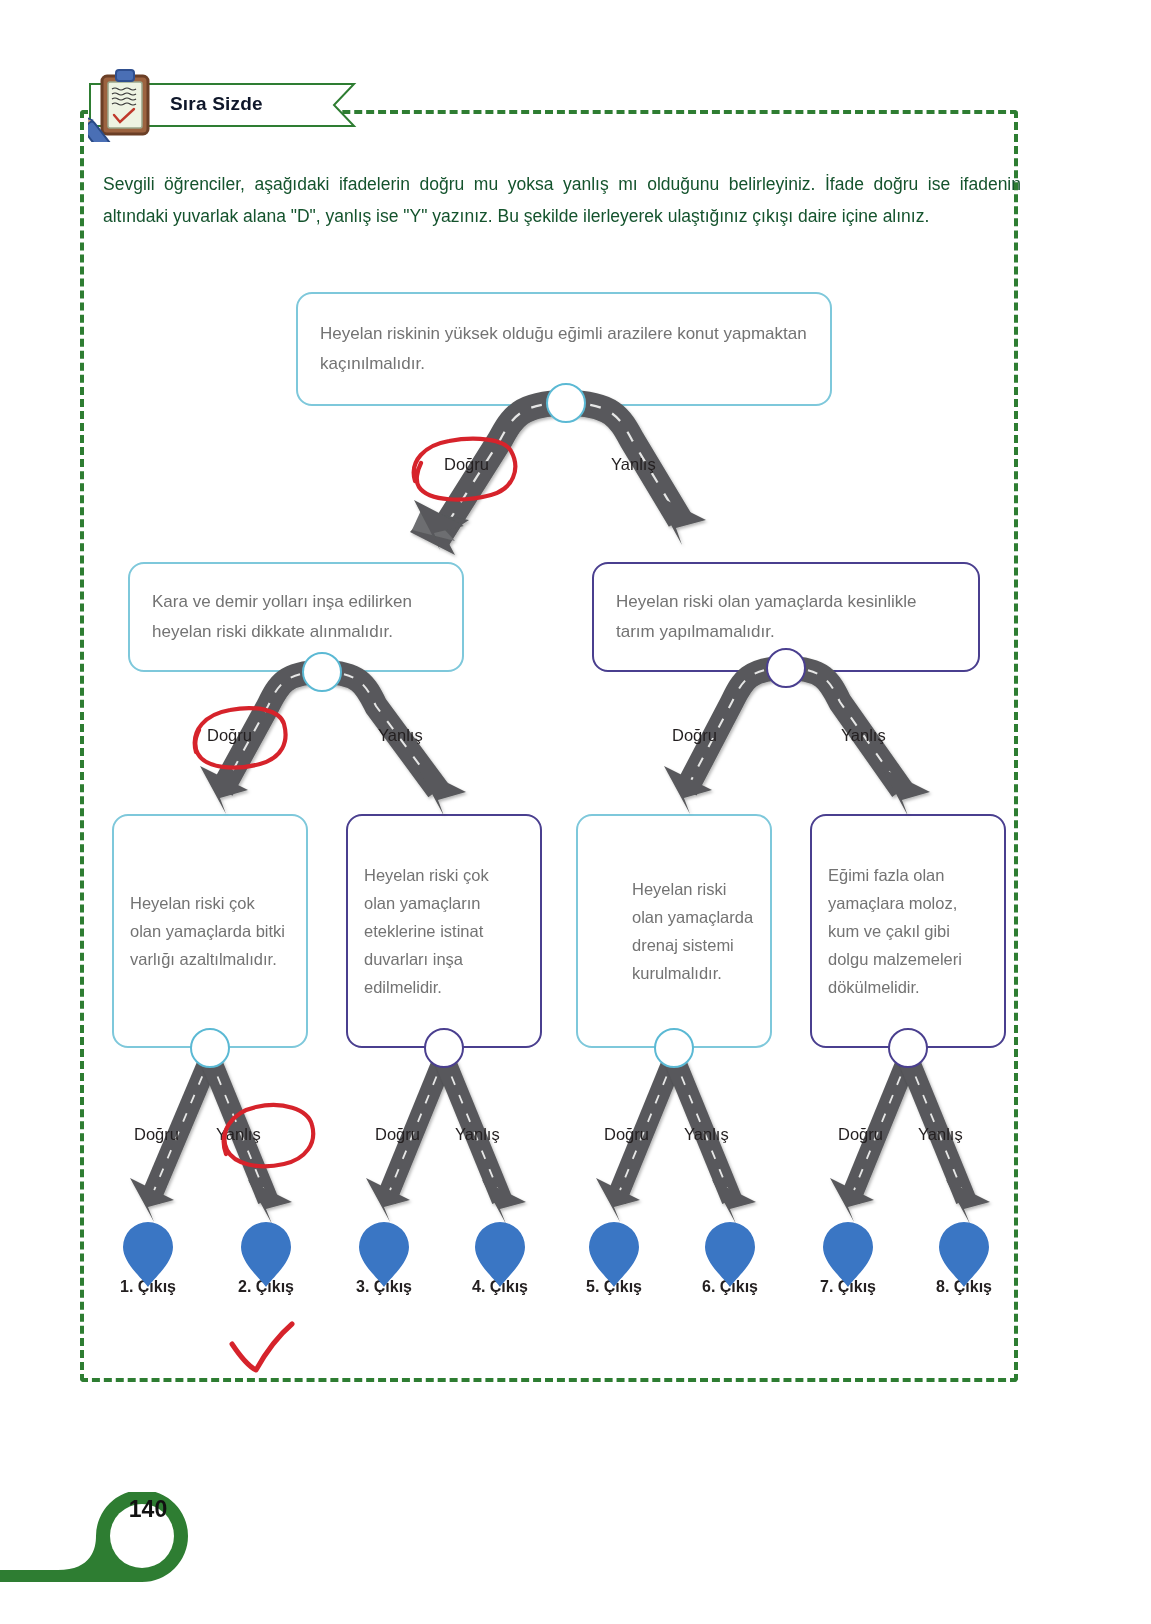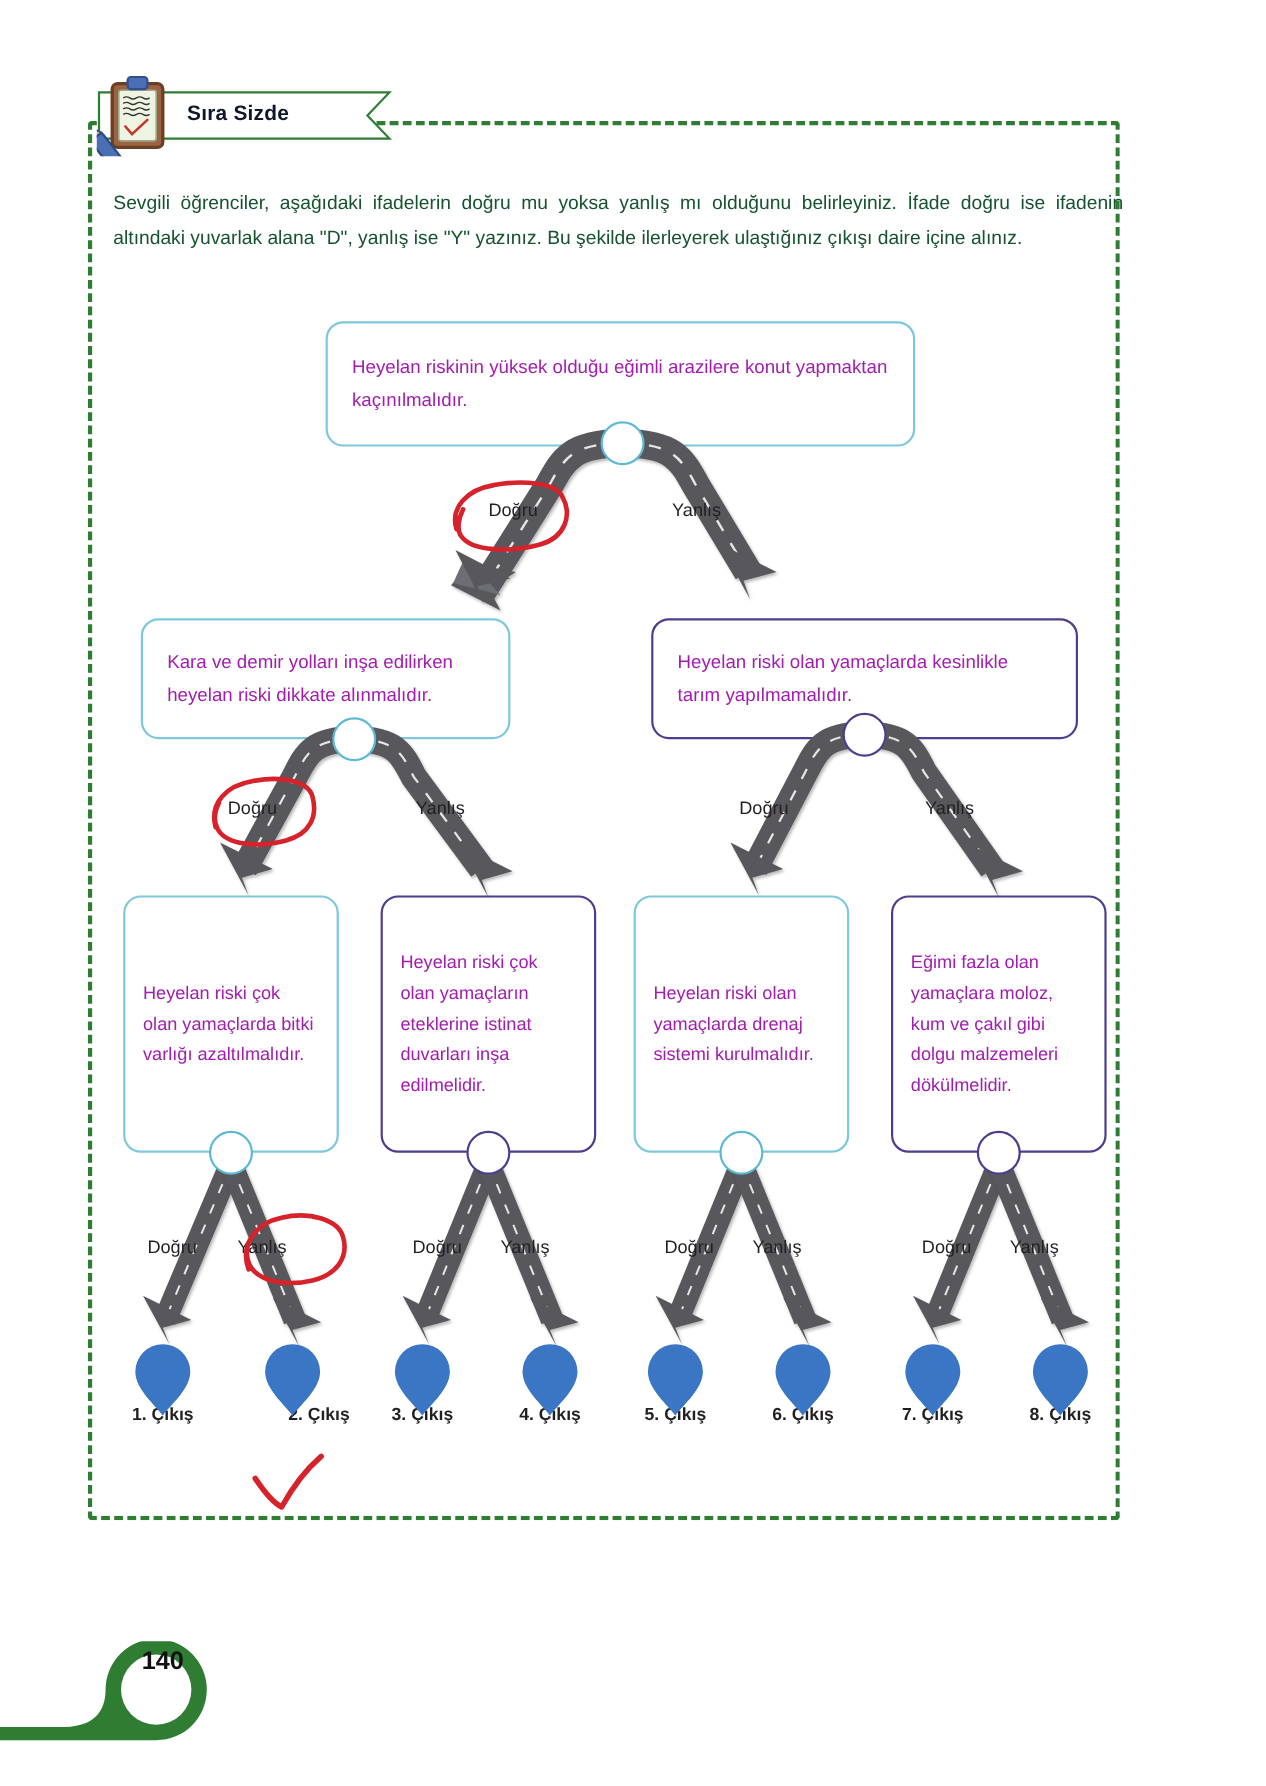--- a/index.html
+++ b/index.html
@@ -30,21 +30,21 @@
   }
 
   
   .node{
     position:absolute;box-sizing:border-box;background:#ffffff;
     border-radius:16px;display:flex;align-items:center;
   }
   .node.blue{border:2px solid #7ec8db;}
   .node.purple{border:2px solid #4a3f8f;}
   .node .txt{
-    padding:0 22px;font-size:17px;line-height:30px;color:#a21caf;width:100%;
+    padding:0 22px;font-size:17px;line-height:30px;color:#737373;width:100%;
     box-sizing:border-box;
   }
   .node.small .txt{font-size:16.5px;line-height:28px;padding:0 16px;}
 
   
   .junction{
     position:absolute;width:40px;height:40px;border-radius:50%;
     background:#ffffff;box-sizing:border-box;z-index:4;
   }
   .junction.blue{border:2px solid #5bb9d4;}
@@ -214,21 +214,21 @@
 <div class="node blue small" style="left:112px;top:814px;width:196px;height:234px;">
   <div class="txt">Heyelan riski çok olan yamaçlarda bitki varlığı azaltılmalıdır.</div>
 </div>
 <div class="junction blue" style="left:190px;top:1028px;"></div>
 
 <div class="node purple small" style="left:346px;top:814px;width:196px;height:234px;">
   <div class="txt">Heyelan riski çok olan yamaçların eteklerine istinat duvarları inşa edilmelidir.</div>
 </div>
 <div class="junction purple" style="left:424px;top:1028px;"></div>
 
-<div class="node blue small" style="left:576px;top:814px;width:196px;height:234px;">
+<div class="node blue small" style="left:576px;top:814px;width:196px;height:234px;padding-left:38px;">
   <div class="txt">Heyelan riski olan yamaçlarda drenaj sistemi kurulmalıdır.</div>
 </div>
 <div class="junction blue" style="left:654px;top:1028px;"></div>
 
 <div class="node purple small" style="left:810px;top:814px;width:196px;height:234px;">
   <div class="txt">Eğimi fazla olan yamaçlara moloz, kum ve çakıl gibi dolgu malzemeleri dökülmelidir.</div>
 </div>
 <div class="junction purple" style="left:888px;top:1028px;"></div>
 
 <div class="blabel" style="left:444px;top:455px;">Doğru</div>
@@ -256,21 +256,21 @@
     <path d="M384 1222 a25 25 0 0 1 25 25 c0 16 -19 31 -25 40 c-6 -9 -25 -24 -25 -40 a25 25 0 0 1 25 -25 z"></path>
     <path d="M500 1222 a25 25 0 0 1 25 25 c0 16 -19 31 -25 40 c-6 -9 -25 -24 -25 -40 a25 25 0 0 1 25 -25 z"></path>
     <path d="M614 1222 a25 25 0 0 1 25 25 c0 16 -19 31 -25 40 c-6 -9 -25 -24 -25 -40 a25 25 0 0 1 25 -25 z"></path>
     <path d="M730 1222 a25 25 0 0 1 25 25 c0 16 -19 31 -25 40 c-6 -9 -25 -24 -25 -40 a25 25 0 0 1 25 -25 z"></path>
     <path d="M848 1222 a25 25 0 0 1 25 25 c0 16 -19 31 -25 40 c-6 -9 -25 -24 -25 -40 a25 25 0 0 1 25 -25 z"></path>
     <path d="M964 1222 a25 25 0 0 1 25 25 c0 16 -19 31 -25 40 c-6 -9 -25 -24 -25 -40 a25 25 0 0 1 25 -25 z"></path>
   </g>
 </svg>
 
 <div class="exit-label" style="left:96px;top:1278px;width:104px;">1. Çıkış</div>
-<div class="exit-label" style="left:214px;top:1278px;width:104px;text-align:right;">2. Çıkış</div>
+<div class="exit-label" style="left:214px;top:1278px;width:104px;">2. Çıkış</div>
 <div class="exit-label" style="left:332px;top:1278px;width:104px;">3. Çıkış</div>
 <div class="exit-label" style="left:448px;top:1278px;width:104px;">4. Çıkış</div>
 <div class="exit-label" style="left:562px;top:1278px;width:104px;">5. Çıkış</div>
 <div class="exit-label" style="left:678px;top:1278px;width:104px;">6. Çıkış</div>
 <div class="exit-label" style="left:796px;top:1278px;width:104px;">7. Çıkış</div>
 <div class="exit-label" style="left:912px;top:1278px;width:104px;">8. Çıkış</div>
 
 <svg class="ink" viewBox="0 0 1151 1624">
   <g fill="none" stroke="#d6232b" stroke-width="4.2" stroke-linecap="round" stroke-linejoin="round">
 

